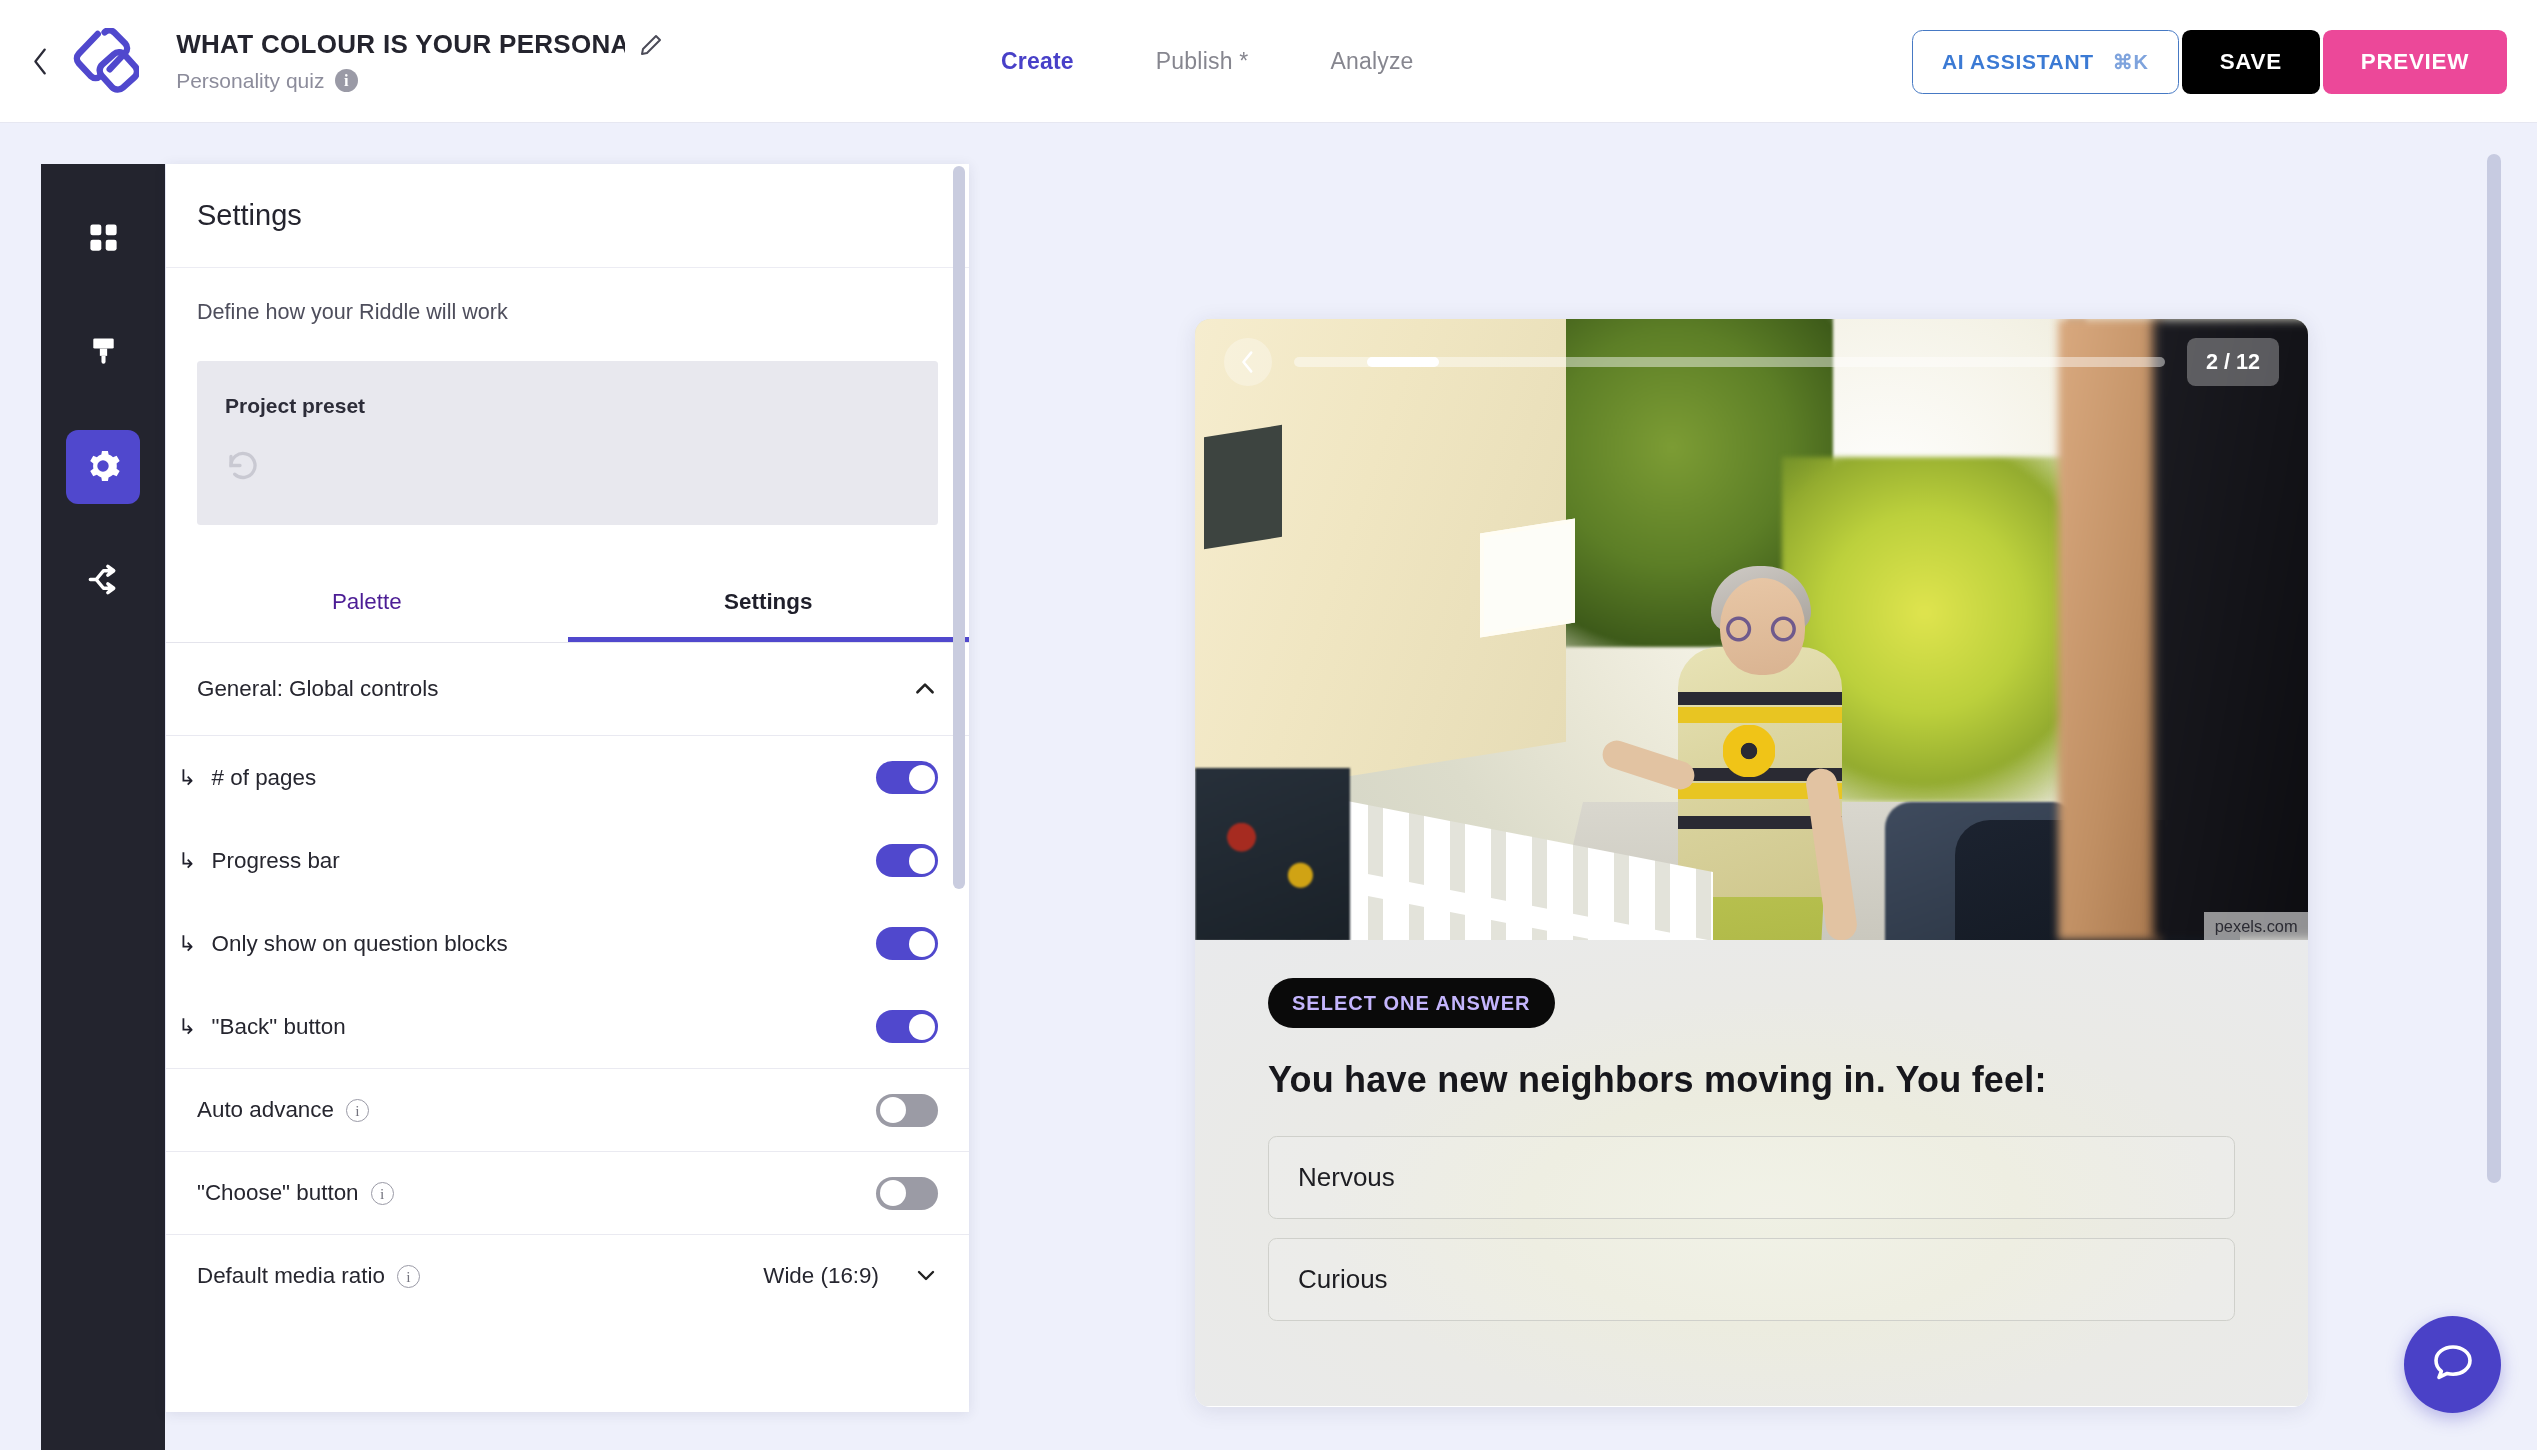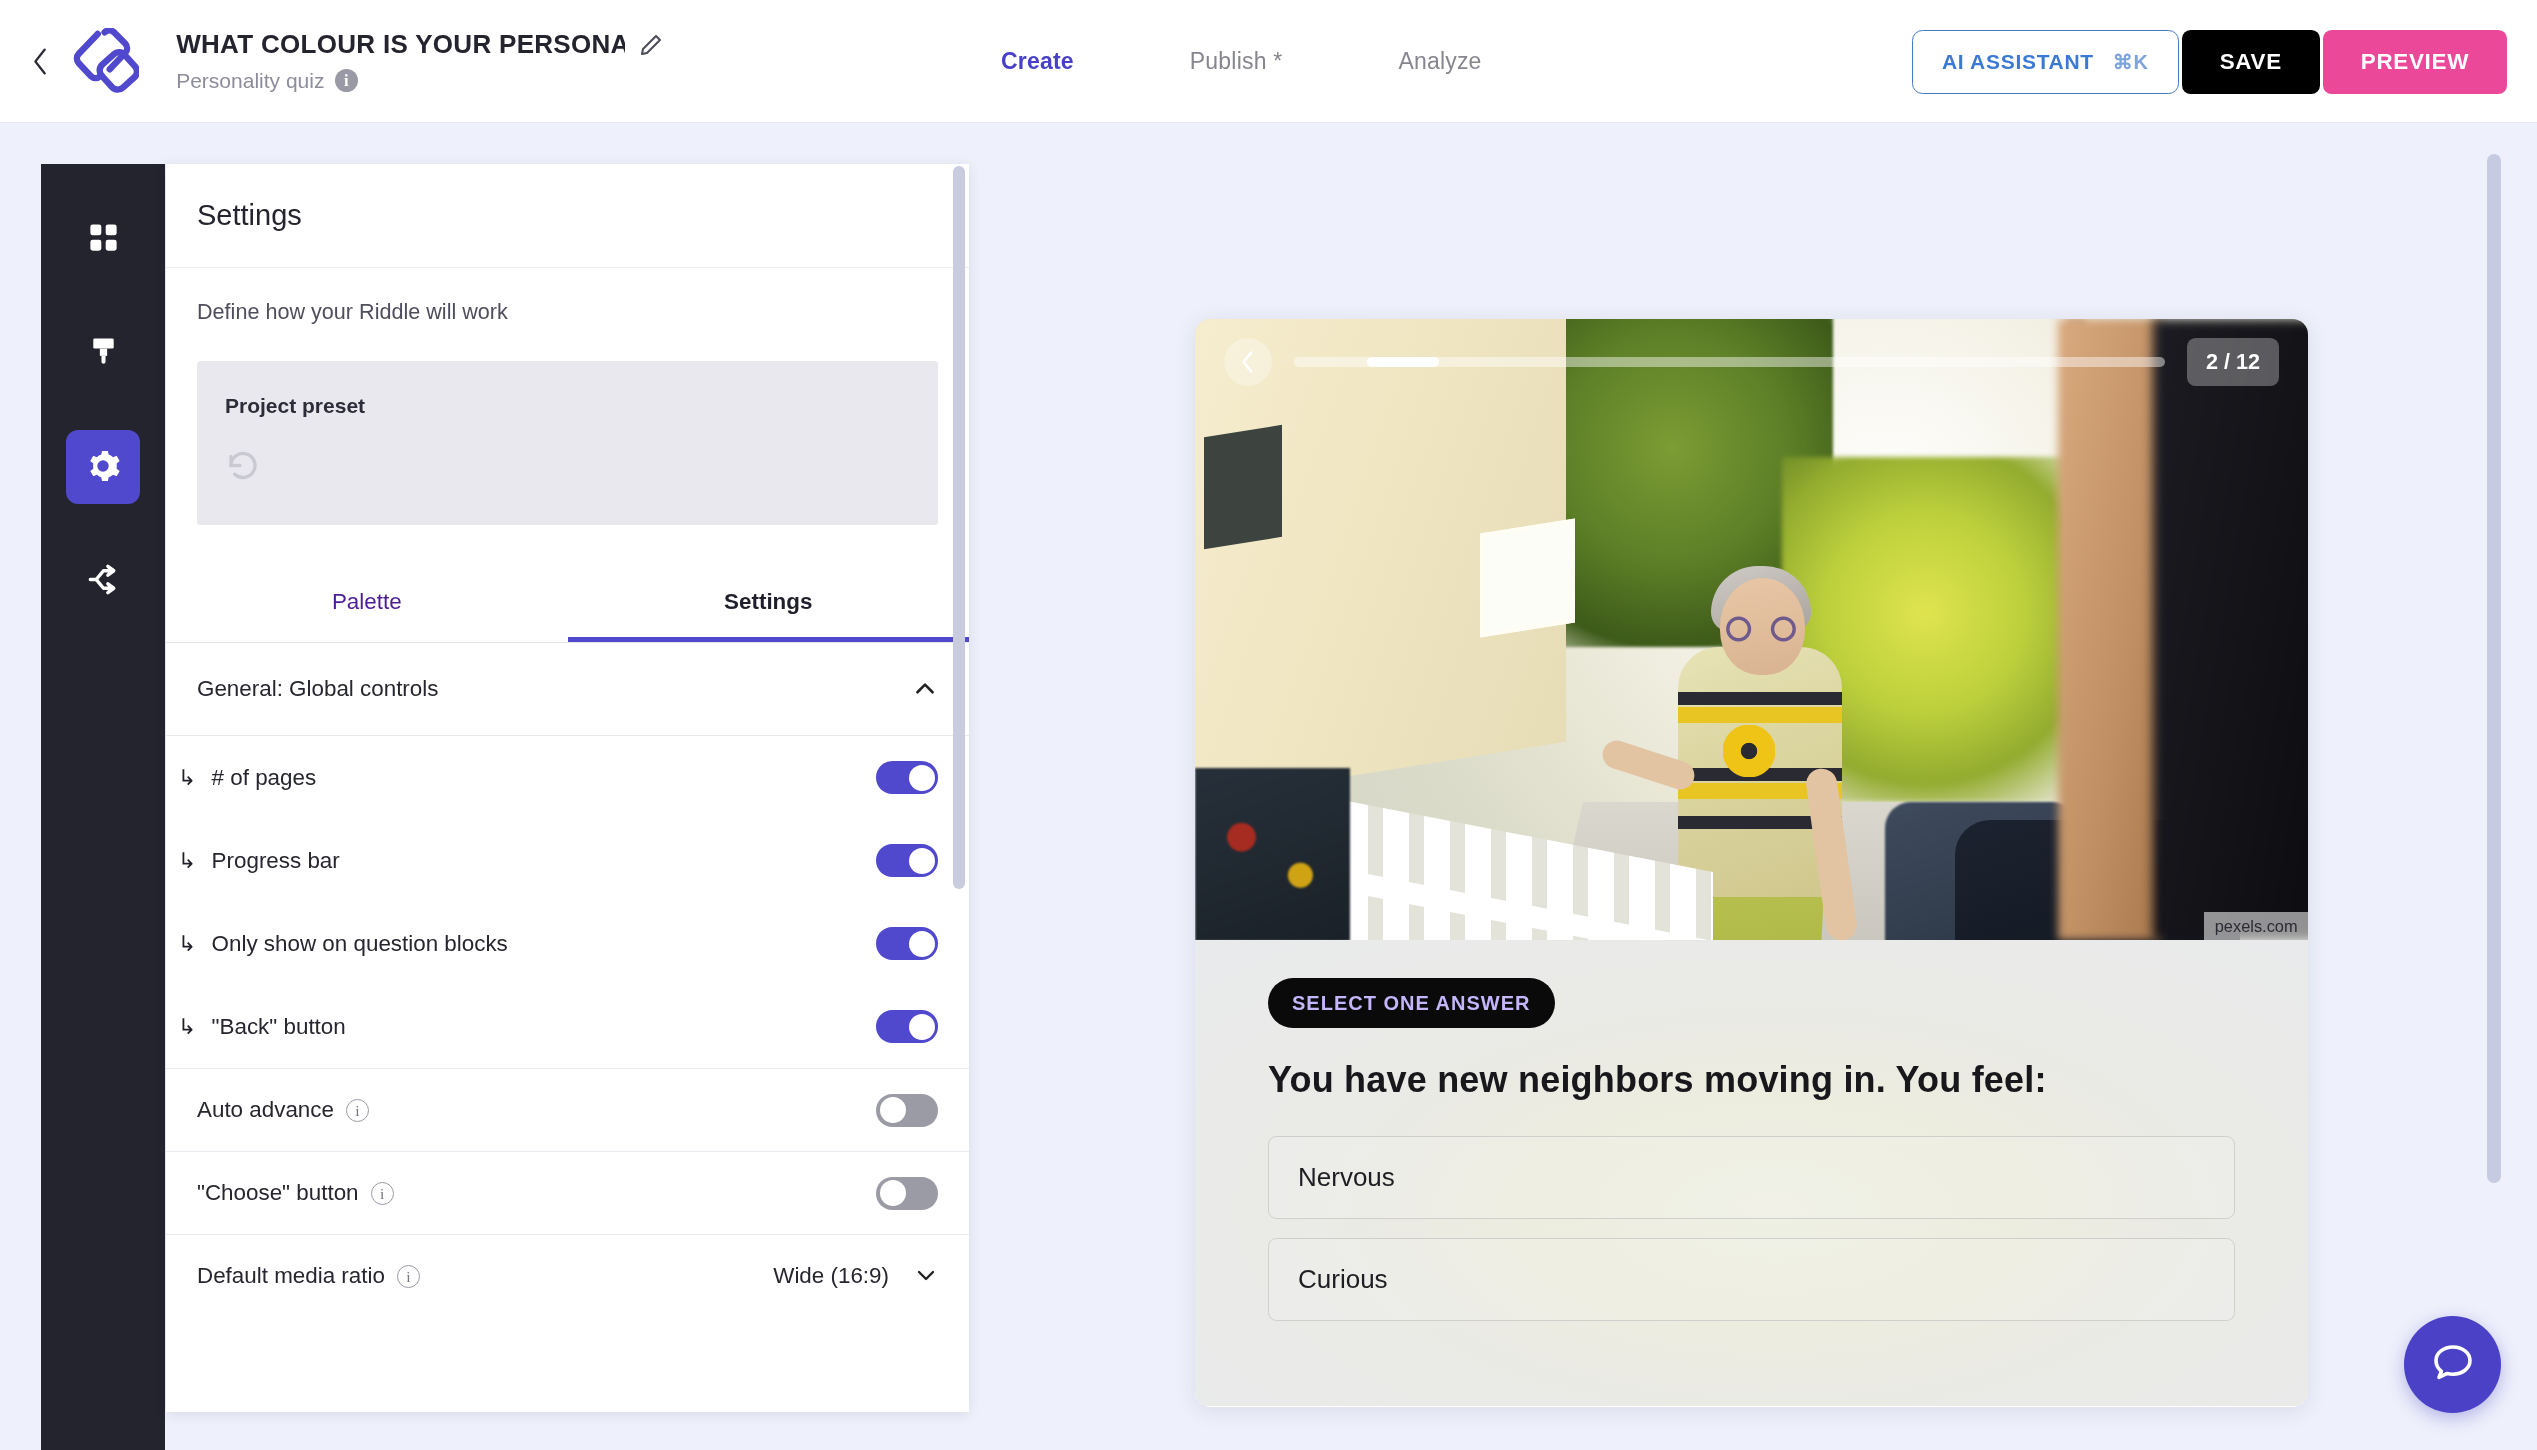--- a/index.html
+++ b/index.html
@@ -37,21 +37,21 @@
   .info-filled {
     width: 23px; height: 23px; border-radius: 50%;
     background: #9a9aa6; color: #fff;
     font-size: 16.4px; font-weight: bold; font-family: "Liberation Serif", serif;
     display: flex; align-items: center; justify-content: center;
     cursor: pointer; line-height: 1;
   }
 
   .nav-tabs {
     position: absolute; left: 1001px; top: 0; height: 123px;
-    display: flex; align-items: center; gap: 116px;
+    display: flex; align-items: center; gap: 82px;
   }
   .nav-tab {
     font-size: 23px; color: #86868f; cursor: pointer; letter-spacing: 0.2px;
   }
   .nav-tab.active { color: #4840c8; font-weight: bold; }
 
   .topbar-actions {
     position: absolute; right: 31px; top: 0; height: 123px;
     display: flex; align-items: center; gap: 3px;
   }
@@ -147,21 +147,21 @@
     position: relative; cursor: pointer; flex: none;
   }
   .toggle.on { background: #5048cd; }
   .toggle.off { background: #9b9ba5; }
   .toggle .knob {
     position: absolute; top: 3.5px; width: 26px; height: 26px;
     border-radius: 50%; background: #fff;
   }
   .toggle.on .knob { right: 3.5px; }
   .toggle.off .knob { left: 3.5px; }
-  .select-val { display: flex; align-items: center; gap: 25px; cursor: pointer; text-align: center; }
+  .select-val { display: flex; align-items: center; gap: 35px; cursor: pointer; text-align: center; }
   .select-val .vtxt { font-size: 22.4px; color: #26262f; }
 
   .panel-scroll {
     position: absolute; left: 953px; top: 166px;
     width: 12px; height: 723px; border-radius: 6px;
     background: #c9ccdf;
   }
 
   
   .preview {

